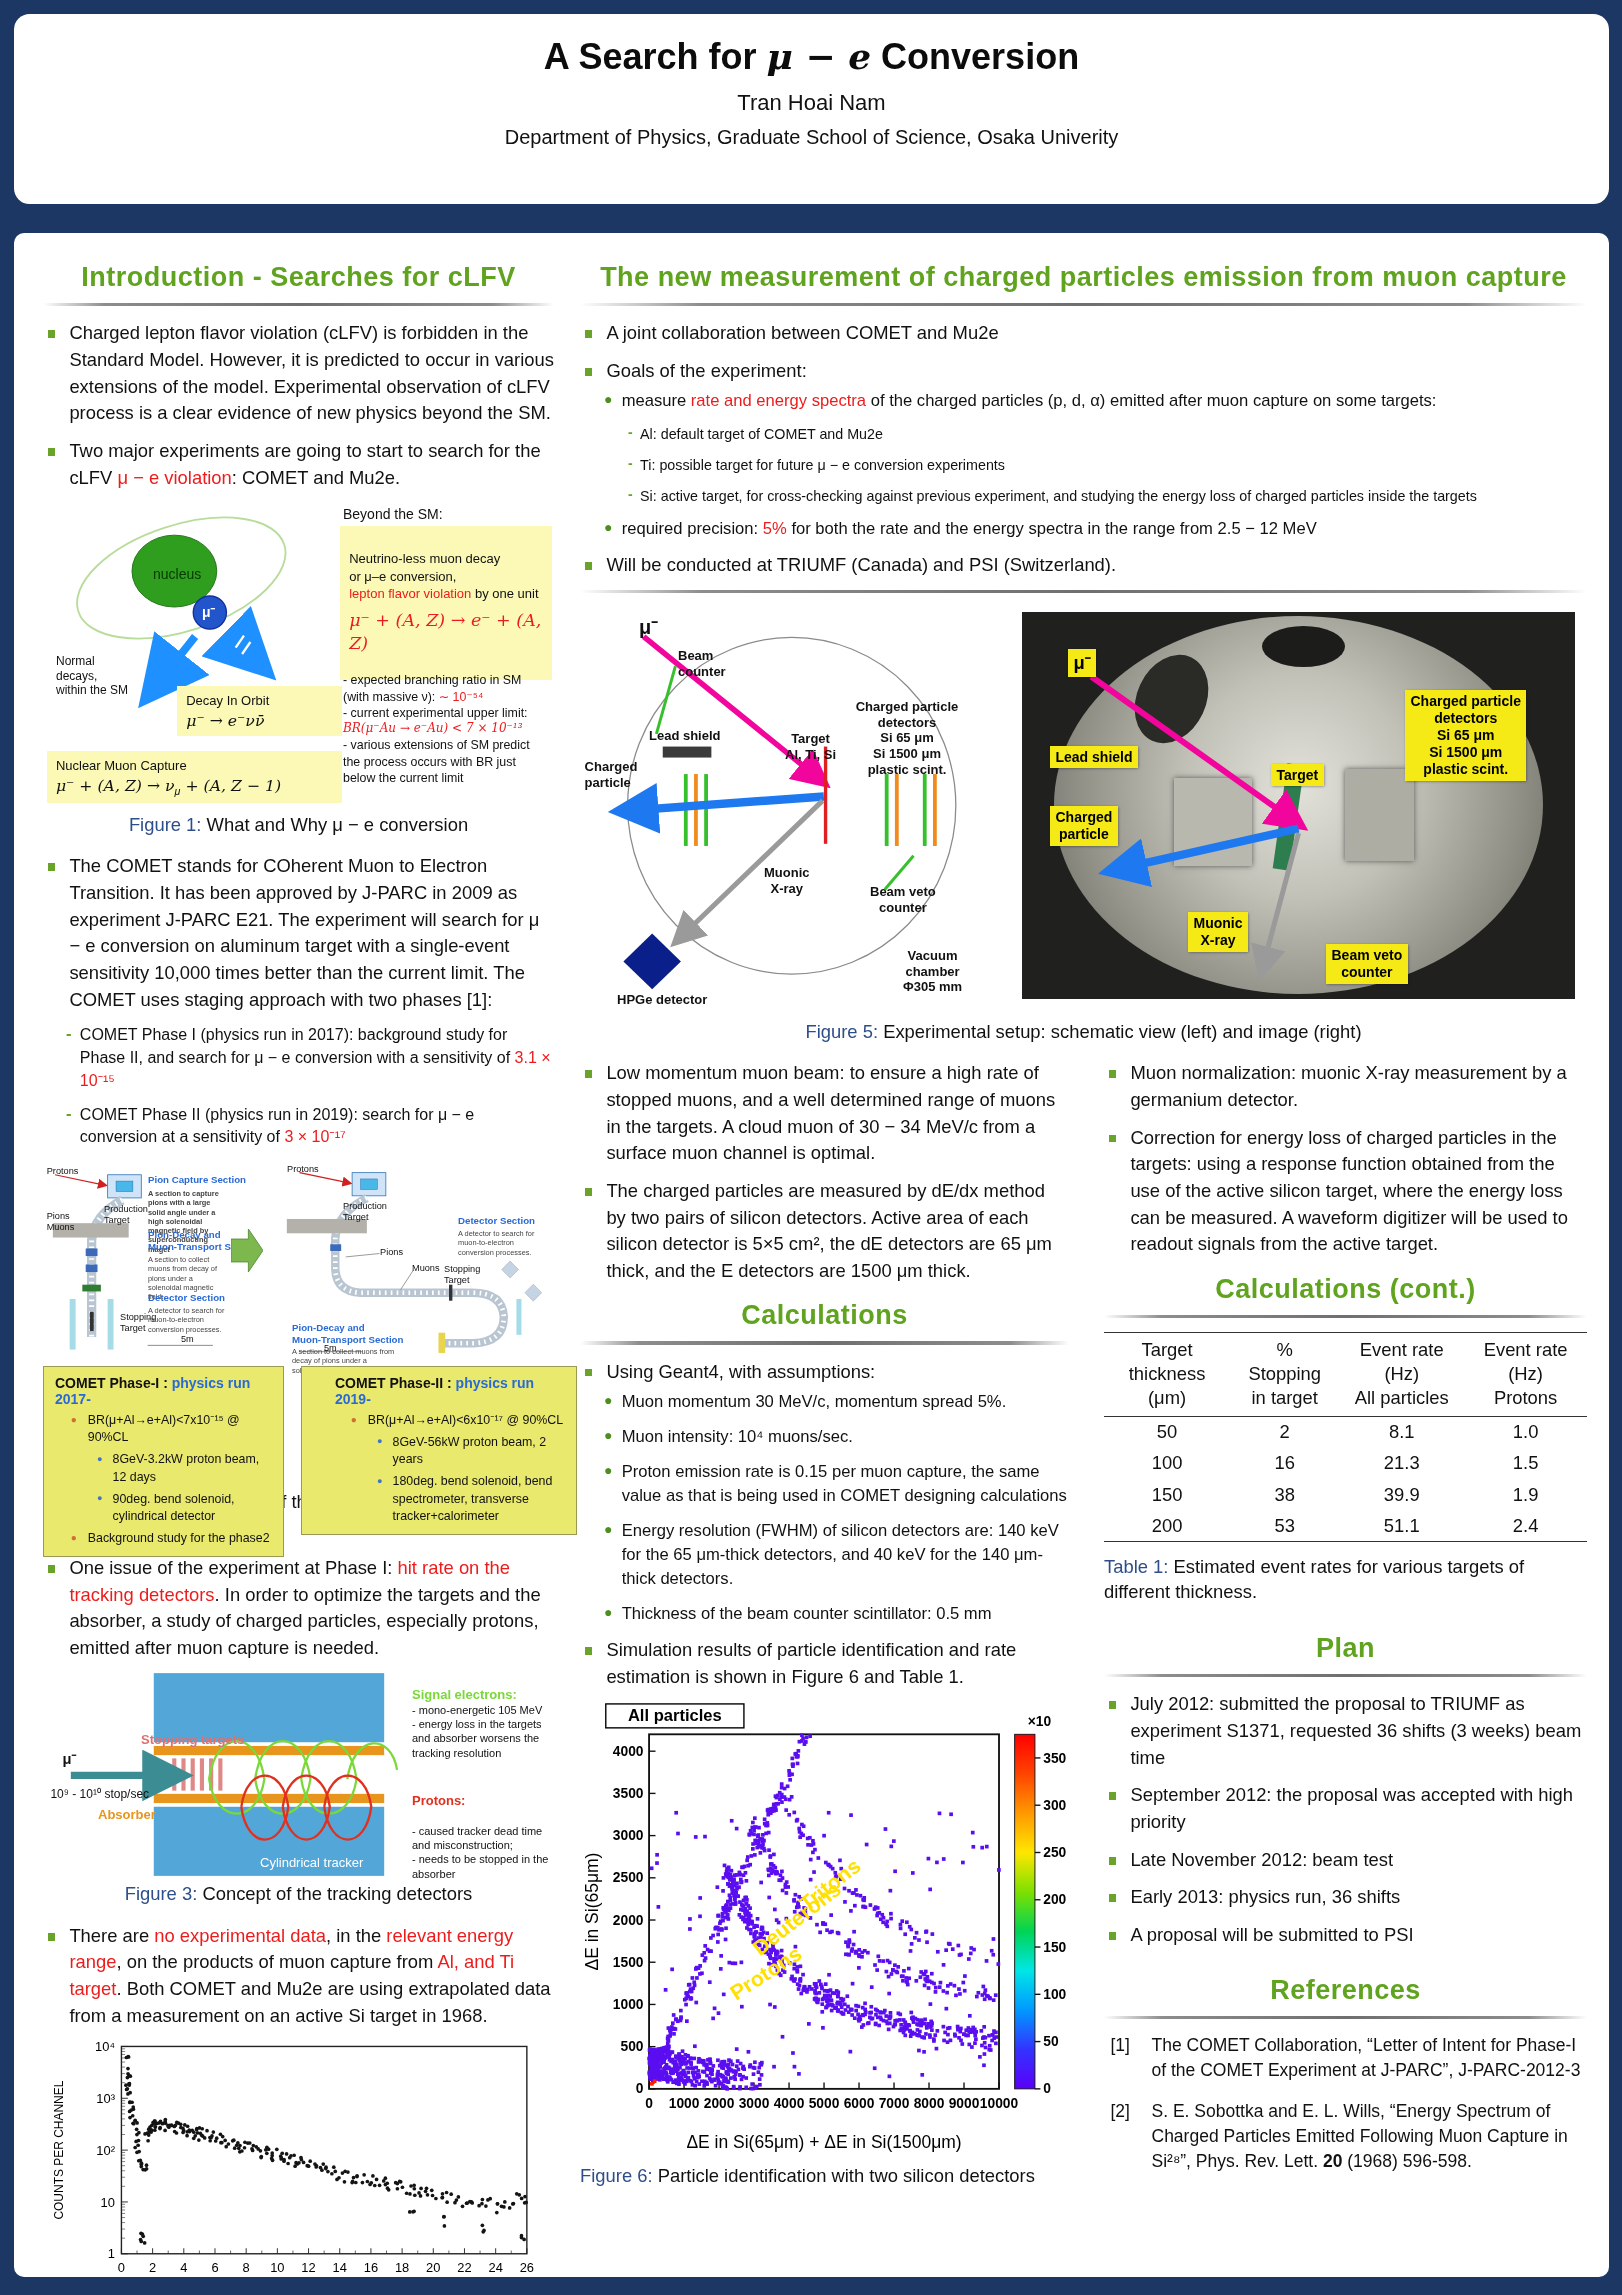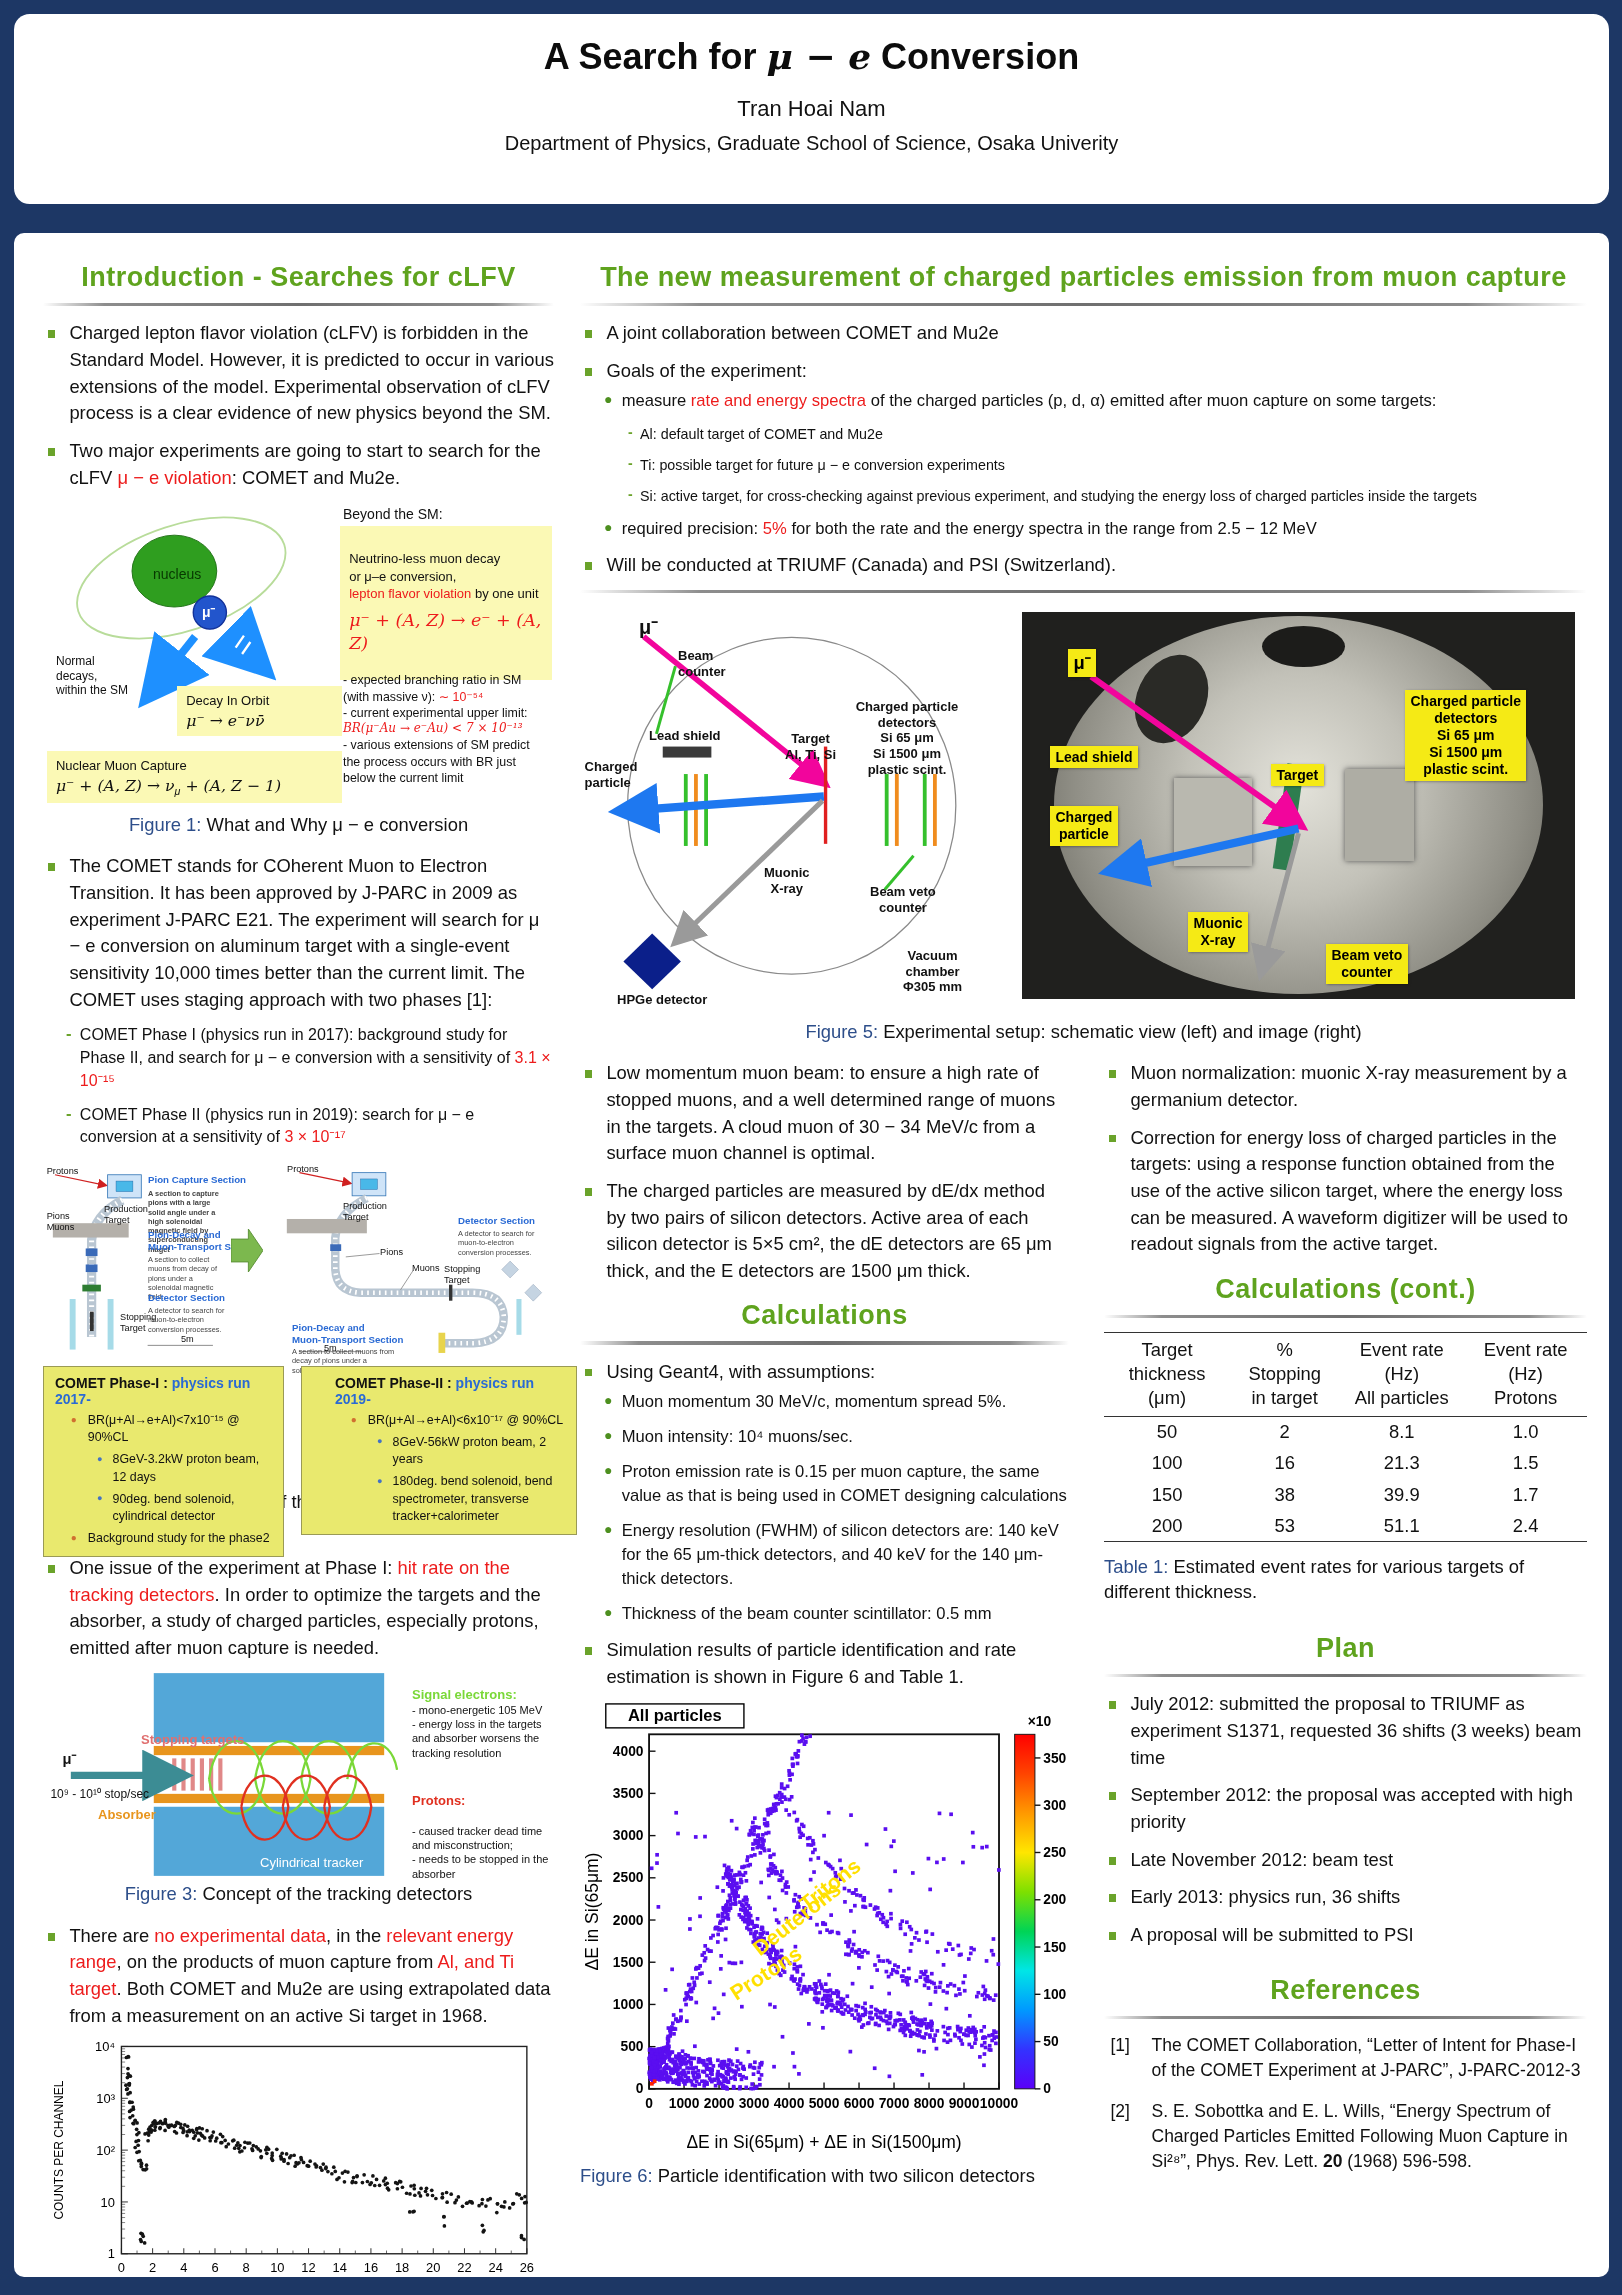--- a/index.html
+++ b/index.html
@@ -6,21 +6,21 @@
   body{
     width:1623px;height:2295px;position:relative;
     background:#1d3765;
     font-family:"Liberation Sans", sans-serif;
     color:#111;
   }
   .panel{position:absolute;background:#ffffff;}
   #header-panel{left:14px;top:14px;width:1595px;height:190px;border-radius:15.7px;text-align:center;}
   #body-panel{left:14px;top:233px;width:1595px;height:2044px;border-radius:10px;overflow:hidden;}
   .poster-title{font-size:36px;font-weight:bold;line-height:1.28;margin-top:19.4px;color:#0c0c0c;}
-  .poster-author{font-size:22px;margin-top:16px;}
+  .poster-author{font-size:22px;margin-top:10px;}
   .poster-affil{font-size:20px;margin-top:9.2px;}
   .seg-m{font-family:"DejaVu Serif", serif;font-style:italic;}
   .seg-r{color:#ed1c1c;}
   .seg-b{font-weight:bold;}
   .seg-i{font-style:italic;font-family:"DejaVu Serif", serif;}
   .seg-sub{vertical-align:sub;font-size:68%;font-style:italic;}
   .seg-cap{color:#2d4e8a;}
   .seg-bblue{font-weight:bold;color:#2a6ad4;}
   .col{position:absolute;top:29px;}
   #left-col{left:29px;width:511px;}
@@ -2500,21 +2500,21 @@
             <tr>
               <td>100</td>
                 <td>16</td>
                 <td>21.3</td>
                 <td>1.5</td>
             </tr>
             <tr>
               <td>150</td>
                 <td>38</td>
                 <td>39.9</td>
-                <td>1.7</td>
+                <td>1.9</td>
             </tr>
             <tr class="last">
               <td>200</td>
                 <td>53</td>
                 <td>51.1</td>
                 <td>2.4</td>
             </tr>
           </tbody>
         </table>
         <div class="caption" style="margin-top:13px;"><span class="seg-cap">Table 1:</span><span> Estimated event rates for various targets of different thickness.</span></div>

